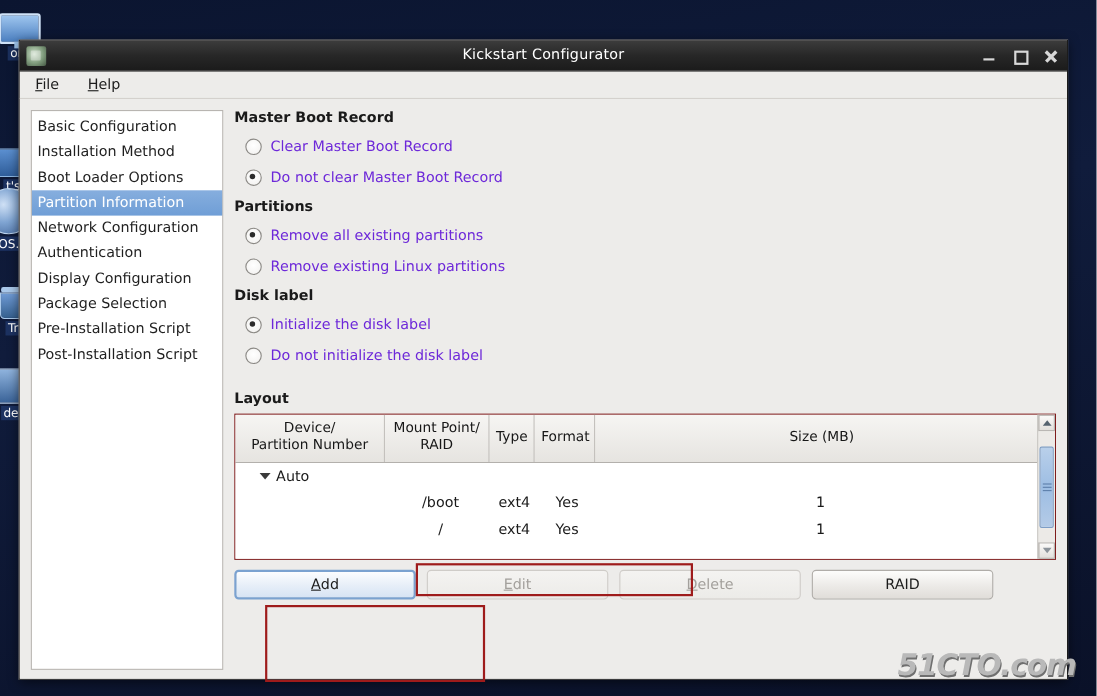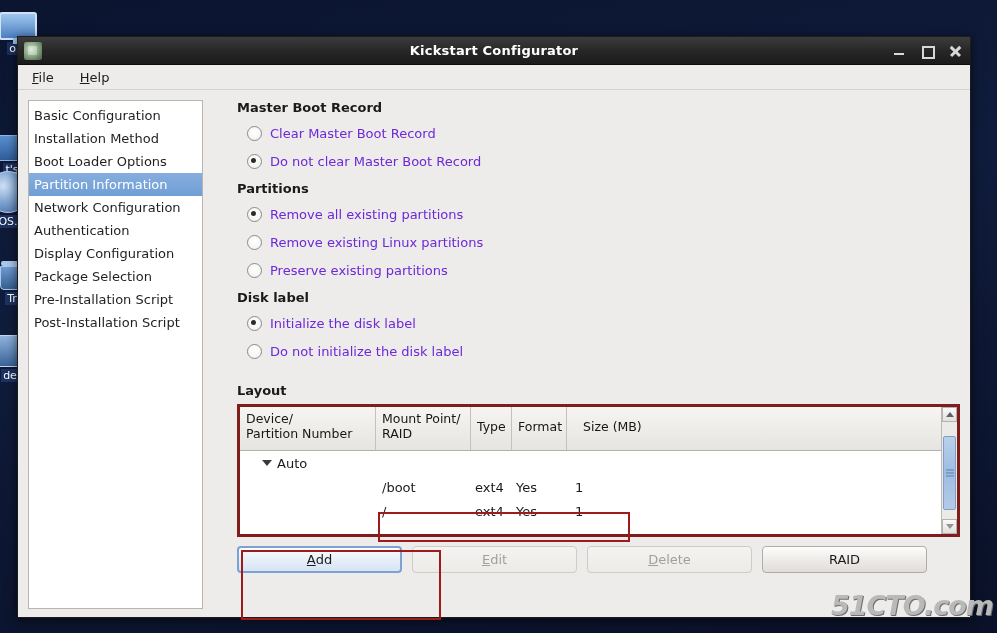--- a/index.html
+++ b/index.html
@@ -92,21 +92,21 @@
   }
   .win-icon:after{
     content:""; position:absolute; left:4px; top:4px; width:9px;height:9px;
     background: rgba(255,255,255,0.35); border-radius:1px;
   }
   .title-text {
     position: absolute; left: 0; right: 0;
     text-align: center;
     color: #ffffff;
     font-size: 13px;
-    font-weight: bold;
+    font-weight: normal;
     letter-spacing: 0.2px;
     pointer-events: none;
   }
   .win-buttons {
     margin-left: auto; margin-right: 8px;
     display: flex; align-items: center; gap: 14px;
     position: relative; z-index: 2;
   }
   .win-btn {
     width: 14px; height: 14px;
@@ -138,21 +138,21 @@
     font-size: 13px;
     color: #1c1c1c;
   }
   .menu-item { cursor: default; padding: 2px 4px; }
   .menu-item u { text-decoration: underline; }
 
   .win-body {
     flex: 1;
     display: flex;
     padding: 10px 10px 8px 10px;
-    gap: 26px;
+    gap: 2px;
     background: #edecea;
   }
 
   
   .sidebar {
     width: 173px;
     background: #ffffff;
     border: 1px solid #b8b5b1;
     padding-top: 3px;
   }
@@ -203,24 +203,25 @@
     width:5px; height:5px; border-radius:50%;
     background:#2b2b2b;
   }
   .sec { margin-bottom: 6px; }
   .sec.mbr { }
 
   
   .table-wrap {
     margin-top: 2px;
     display: flex;
-    border: 3px solid #7f1d1d;
+    border: 1px solid #7f1d1d;
     background: #ffffff;
     height: 133px;
     box-sizing: border-box;
+    text-align: center;
   }
   .table-main { flex: 1; display:flex; flex-direction: column; overflow: hidden; }
   .thead {
     display: flex;
     background: linear-gradient(180deg,#f6f5f3 0%, #e6e4e0 100%);
     border-bottom: 1px solid #b3b0ac;
     height: 43px;
     flex: none;
   }
   .th {
@@ -325,21 +326,21 @@
   .annot {
     position: absolute;
     border: 2px solid #9e1b1b;
     pointer-events: none;
     box-sizing: border-box;
   }
 
   
   .watermark {
     position: absolute;
-    right: 4px; bottom: 14px;
+    right: 19px; bottom: 14px;
     text-align: left;
     pointer-events: none;
     user-select: none;
   }
   .wm-main {
     font-size: 27px;
     font-weight: bold;
     font-style: italic;
     color: #b9b9b9;
     letter-spacing: -1px;
@@ -435,24 +436,20 @@
         <div class="sec">
           <div class="group-title">Partitions</div>
           <div class="radio-row">
             <span class="radio on"></span>
             <span>Remove all existing partitions</span>
           </div>
           <div class="radio-row">
             <span class="radio"></span>
             <span>Remove existing Linux partitions</span>
           </div>
-          <div class="radio-row">
-            <span class="radio"></span>
-            <span>Preserve existing partitions</span>
-          </div>
         </div>
 
         <div class="sec">
           <div class="group-title">Disk label</div>
           <div class="radio-row">
             <span class="radio on"></span>
             <span>Initialize the disk label</span>
           </div>
           <div class="radio-row">
             <span class="radio"></span>

